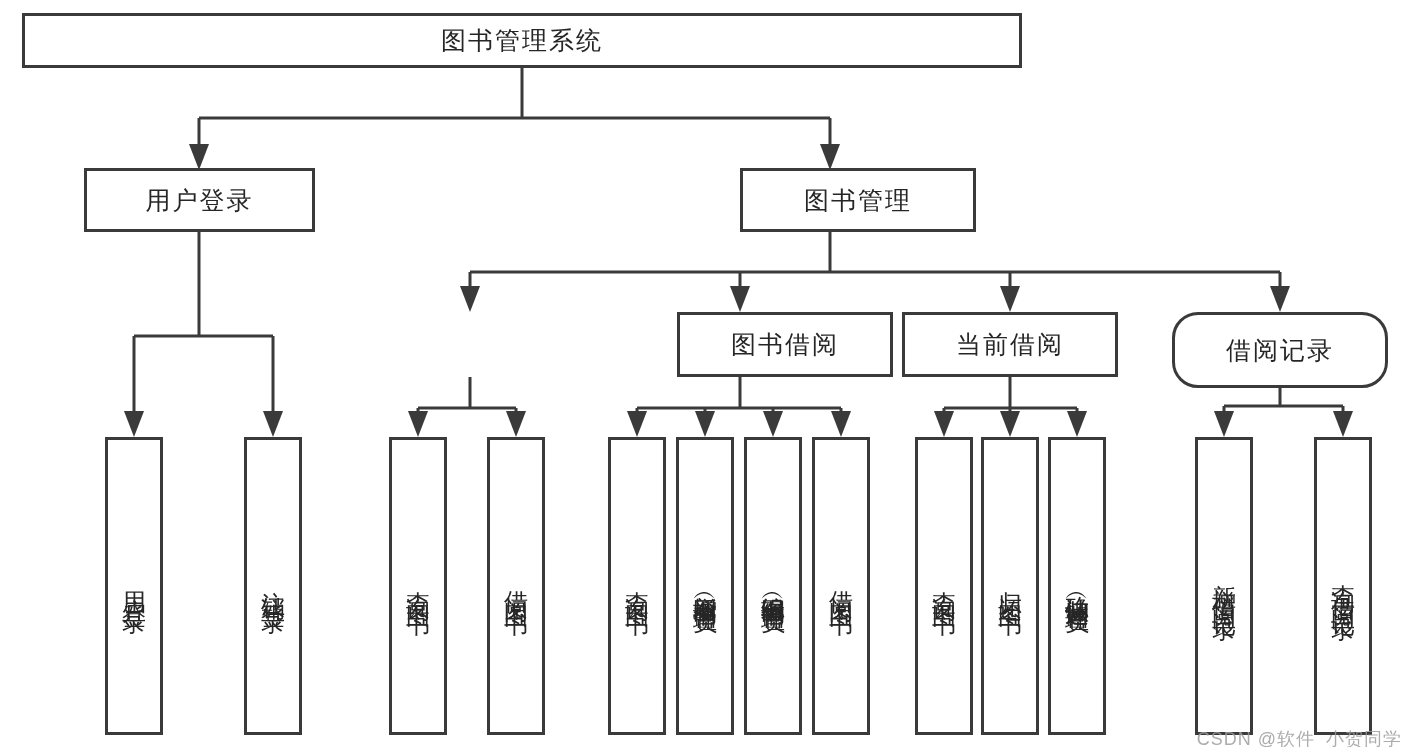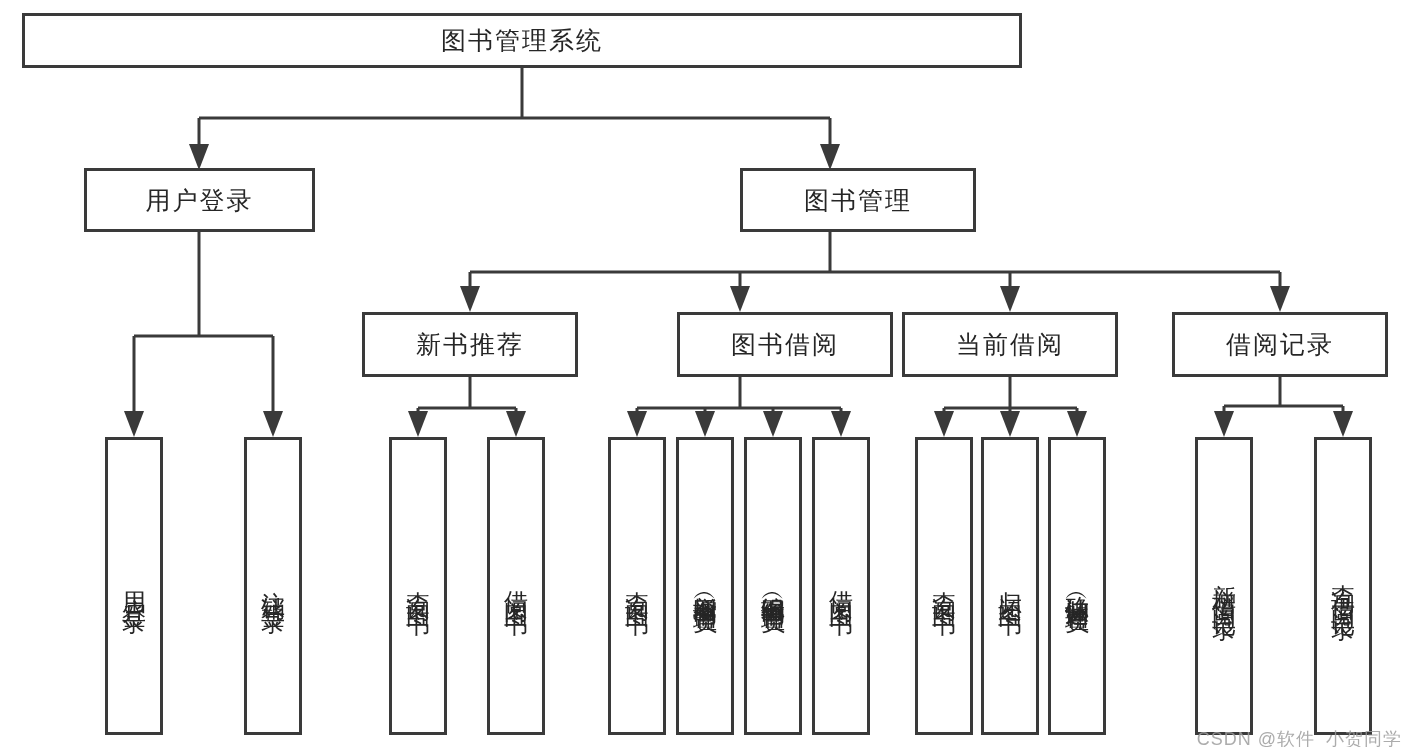--- a/index.html
+++ b/index.html
@@ -110,30 +110,27 @@
     <span>图书管理系统</span>
   </div>
 
   <div class="node hbox" style="left:84px; top:168px; width:231px; height:64px;">
     <span>用户登录</span>
   </div>
   <div class="node hbox" style="left:712px; top:168px; width:236px; height:64px;margin-left:28px;">
     <span>图书管理</span>
   </div>
 
-  <div class="node hbox" style="left:362px; top:312px; width:216px; height:65px;">
-    <span>新书推荐</span>
-  </div>
   <div class="node hbox" style="left:632px; top:312px; width:216px; height:65px;margin-left:45px;">
     <span>图书借阅</span>
   </div>
   <div class="node hbox" style="left:902px; top:312px; width:216px; height:65px;">
     <span>当前借阅</span>
   </div>
-  <div class="node hbox" style="left:1172px; top:312px; width:216px; height:65px;">
+  <div class="node hbox" style="left:1172px; top:312px; width:216px; height:76px;border-radius:26px;">
     <span>借阅记录</span>
   </div>
 
   <div class="node vbox" style="left:105px; top:437px; width:58px; height:298px;">
     <span>用户登录</span>
   </div>
   <div class="node vbox" style="left:244px; top:437px; width:58px; height:298px;">
     <span>注销登录</span>
   </div>
 

